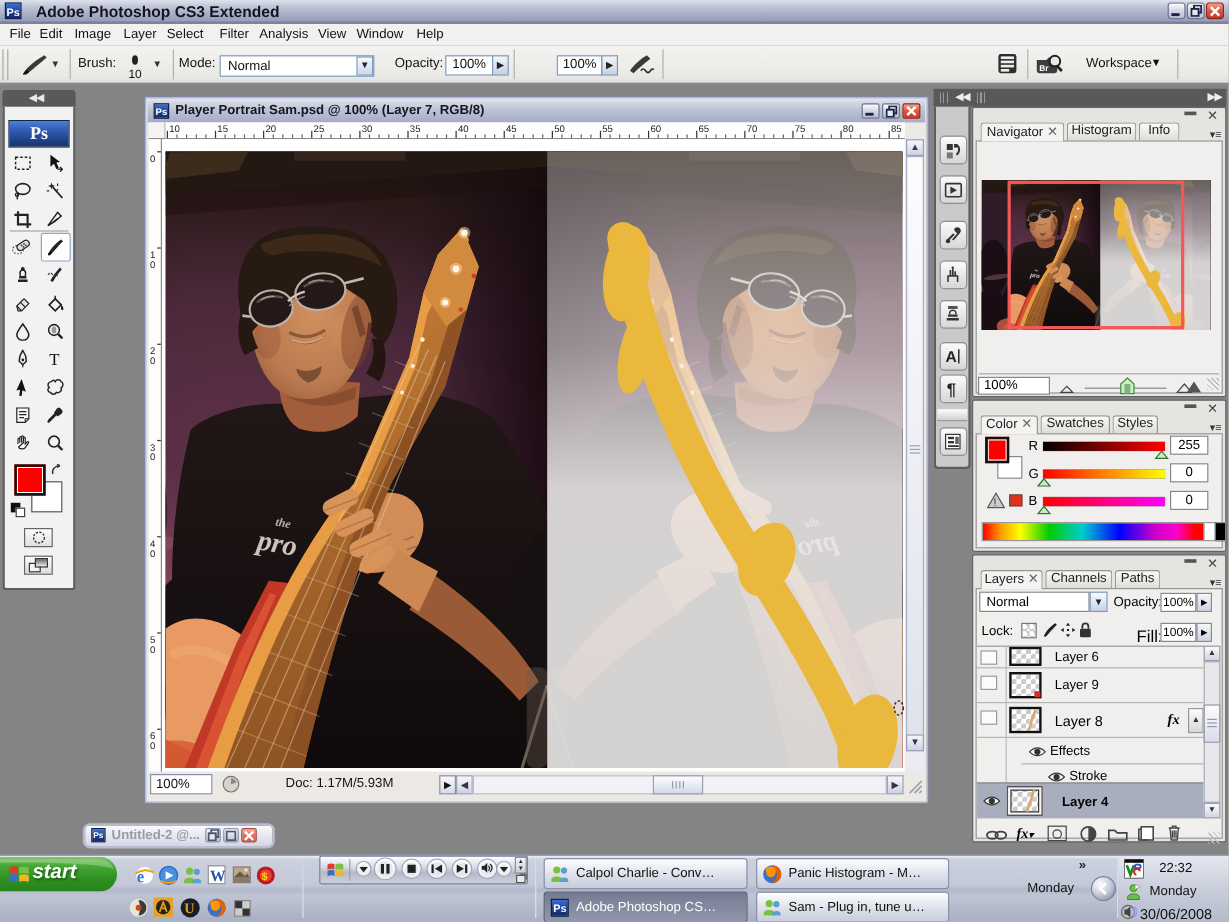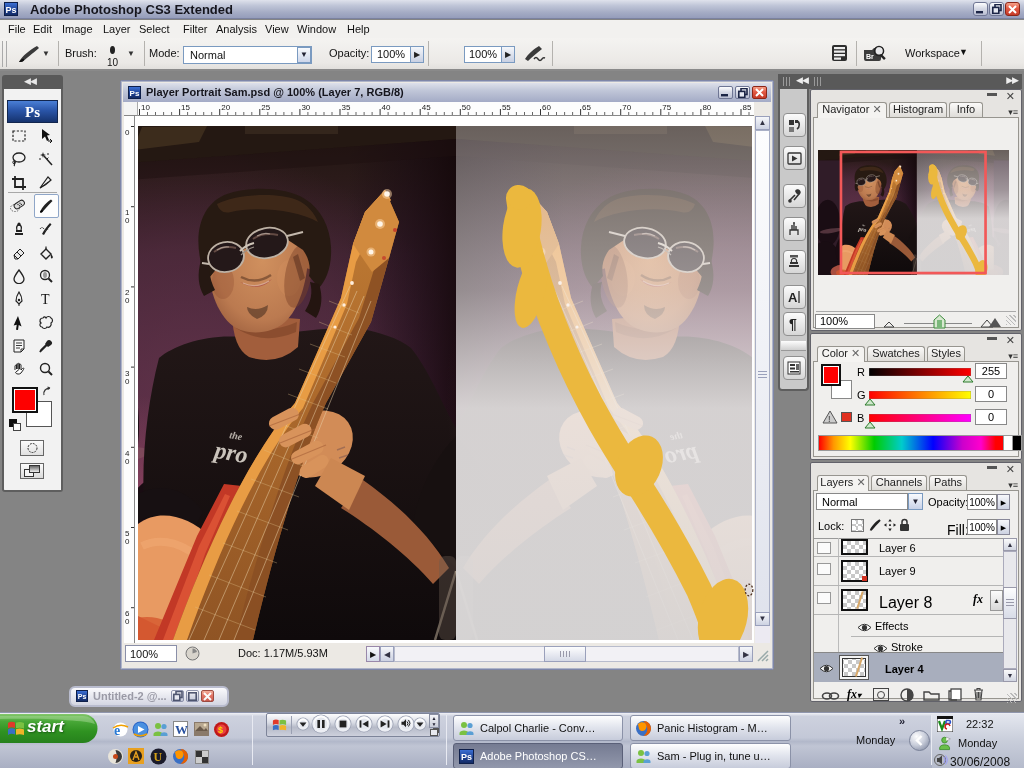--- a/index.html
+++ b/index.html
@@ -857,21 +857,21 @@
  <span style="position:absolute;left:68px;top:79px;font-size:11px;">Layer 6</span>
  <div style="position:absolute;left:3px;top:93px;width:189px;height:1px;background:#b5b5b5;"></div>
  <div style="position:absolute;left:6px;top:100px;width:14px;height:12px;background:#fbfbfb;border:1px solid #999;"></div>
  <div style="position:absolute;left:30px;top:97px;width:27px;height:22px;border:2px solid #111;background-color:#fff;background-image:linear-gradient(45deg,#c8c8c8 25%,transparent 25%,transparent 75%,#c8c8c8 75%),linear-gradient(45deg,#c8c8c8 25%,transparent 25%,transparent 75%,#c8c8c8 75%);background-size:8px 8px;background-position:0 0,4px 4px;"></div>
  <div style="position:absolute;left:51px;top:113px;width:5px;height:5px;background:#d03020;"></div>
  <span style="position:absolute;left:68px;top:102px;font-size:11px;">Layer 9</span>
  <div style="position:absolute;left:3px;top:122px;width:189px;height:1px;background:#b5b5b5;"></div>
  <div style="position:absolute;left:6px;top:129px;width:14px;height:12px;background:#fbfbfb;border:1px solid #999;"></div>
  <div style="position:absolute;left:30px;top:126px;width:27px;height:22px;border:2px solid #111;background-color:#fff;background-image:linear-gradient(45deg,#c8c8c8 25%,transparent 25%,transparent 75%,#c8c8c8 75%),linear-gradient(45deg,#c8c8c8 25%,transparent 25%,transparent 75%,#c8c8c8 75%);background-size:8px 8px;background-position:0 0,4px 4px;"></div>
  <div style="position:absolute;left:48px;top:128px;width:2px;height:18px;background:#d8a868;transform:rotate(18deg);"></div>
- <span style="position:absolute;left:68px;top:131px;font-size:16px;">Layer 8</span>
+ <span style="position:absolute;left:68px;top:131px;font-size:12px;">Layer 8</span>
  <span style="position:absolute;left:162px;top:129px;font-size:12px;font-style:italic;font-weight:bold;font-family:'Liberation Serif',serif;">fx</span>
  <div style="position:absolute;left:179px;top:127px;width:13px;height:21px;background:linear-gradient(#fcfcfc,#d8d8d8);border:1px solid #999;text-align:center;font-size:7px;line-height:20px;color:#333;">▲</div>
  <div style="position:absolute;left:3px;top:151px;width:189px;height:1px;background:#b5b5b5;"></div>
  <div style="position:absolute;left:46px;top:156px;"><svg width="15" height="11" viewBox="0 0 15 11">
           <path d="M1,5.5 Q7.5,-1 14,5.5 Q7.5,12 1,5.5 Z" fill="#f8f8f8" stroke="#333" stroke-width="1"></path>
           <circle cx="7.5" cy="5.5" r="2.6" fill="#333"></circle>
         </svg></div>
  <span style="position:absolute;left:64px;top:157px;font-size:11px;">Effects</span>
  <div style="position:absolute;left:40px;top:173px;width:152px;height:1px;background:#b5b5b5;"></div>
  <div style="position:absolute;left:62px;top:177px;"><svg width="15" height="11" viewBox="0 0 15 11">

